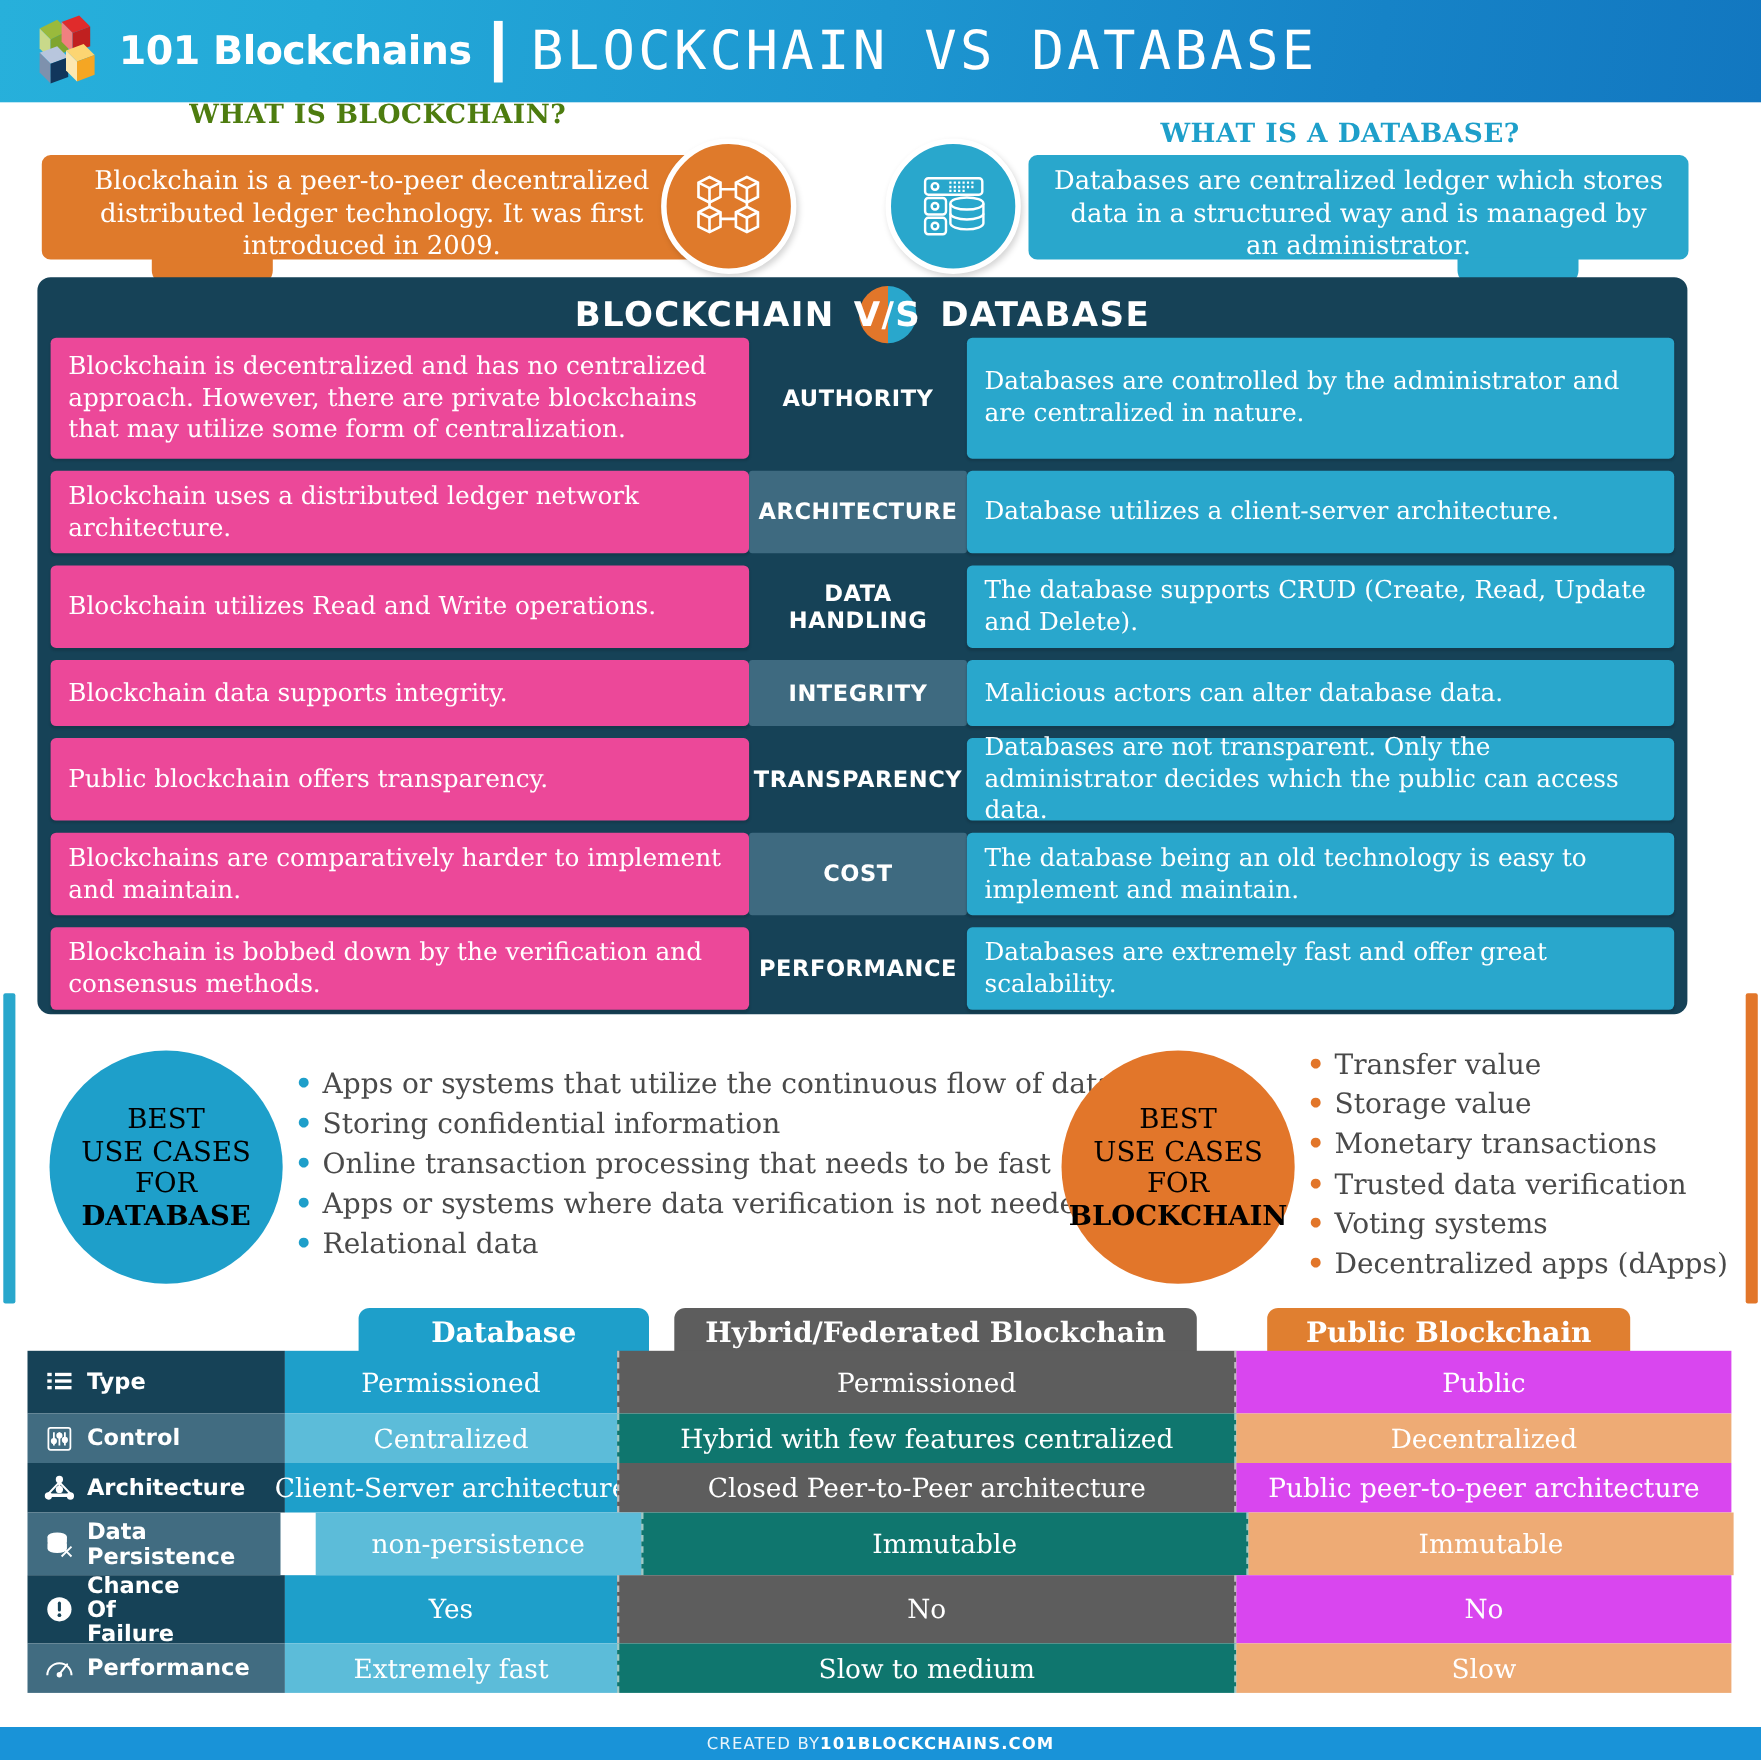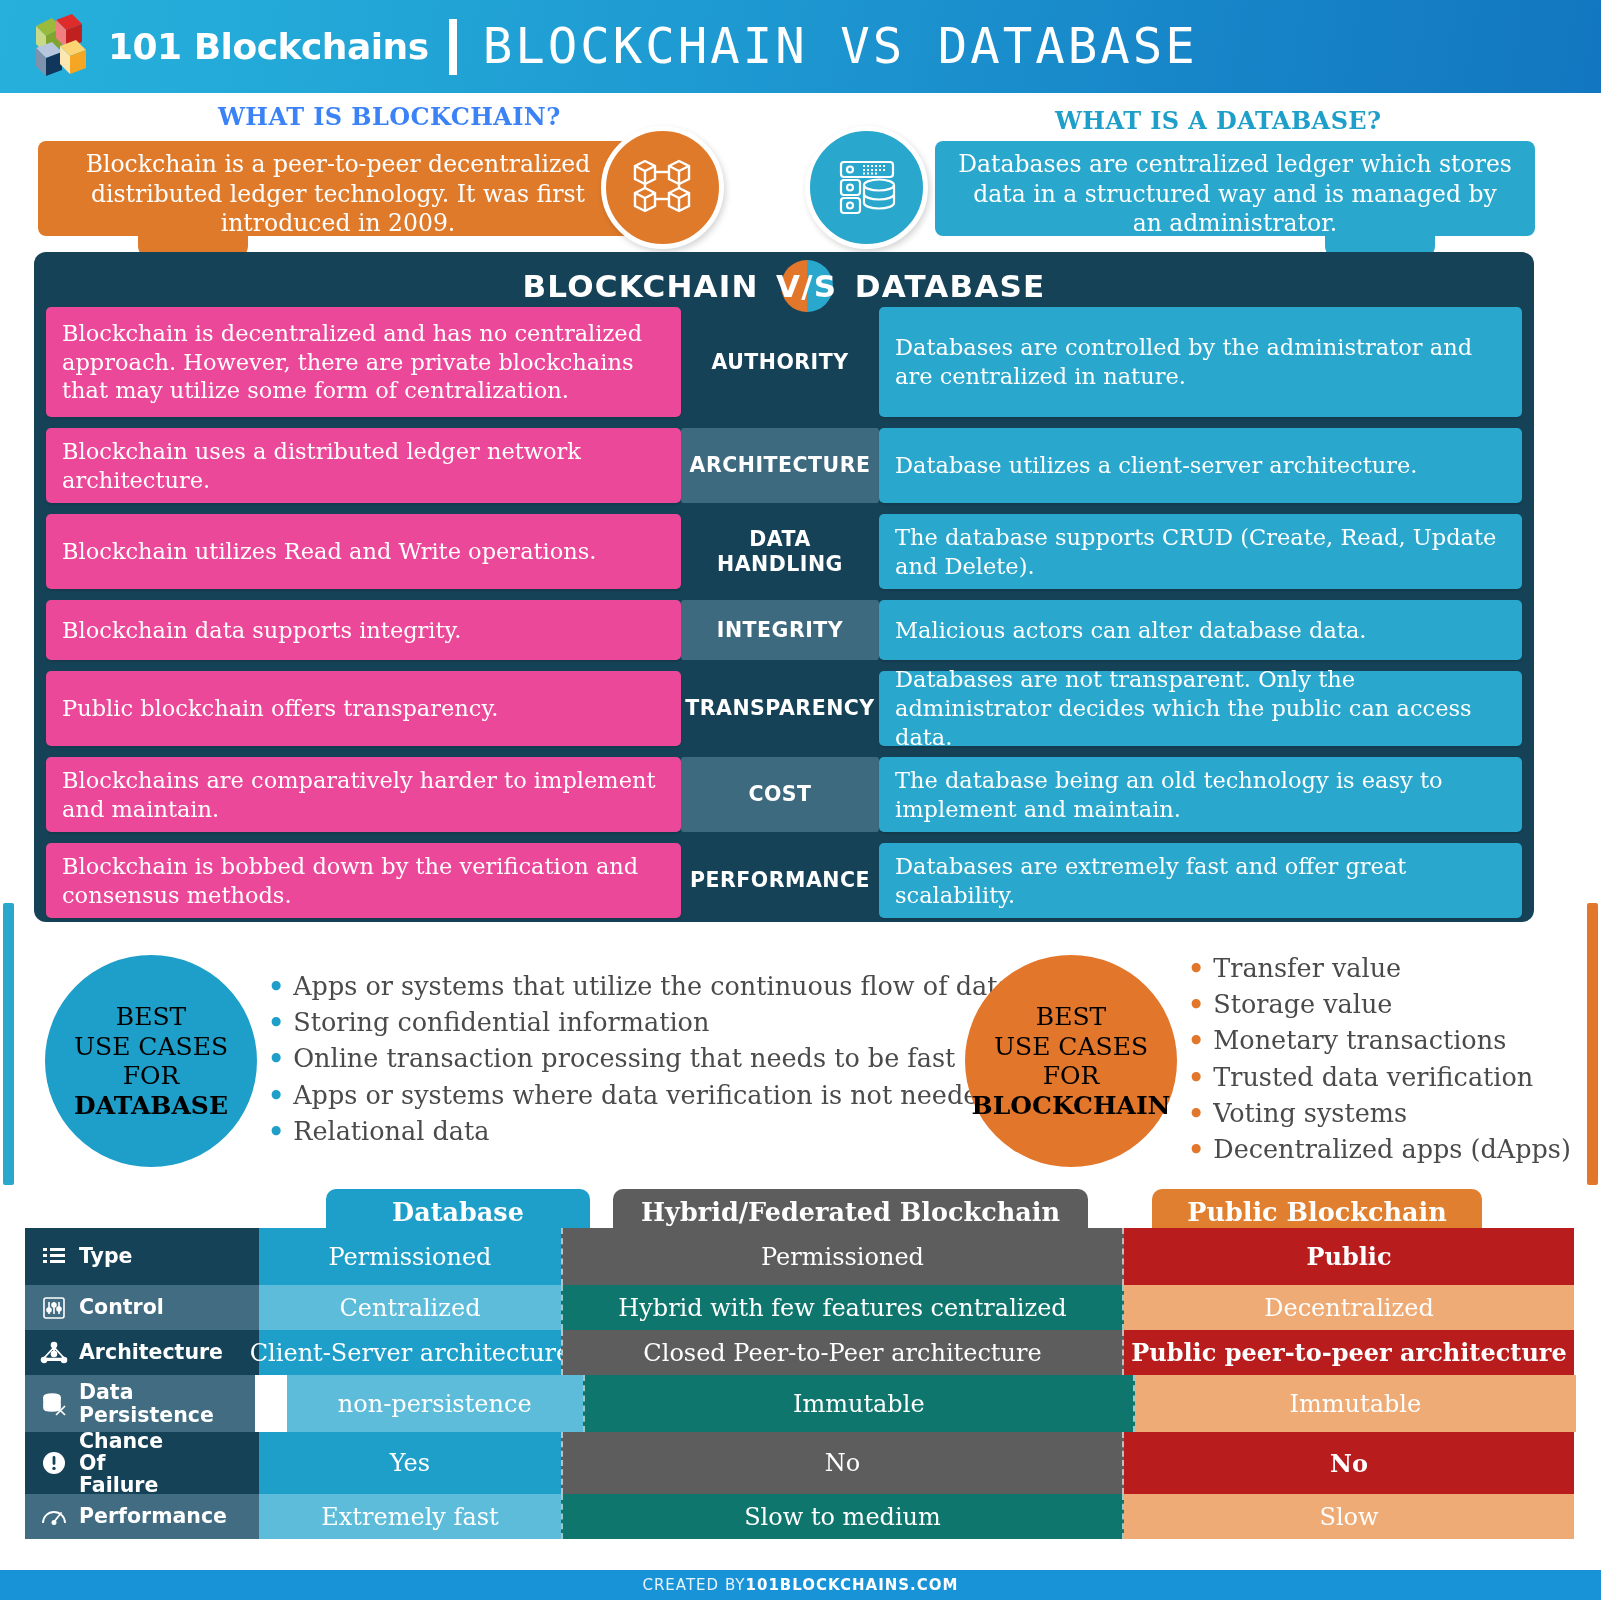--- a/index.html
+++ b/index.html
@@ -28,21 +28,21 @@
     font-family:"DejaVu Sans Mono", monospace;
     color:#fff; font-size:49px; letter-spacing:3px; font-weight:normal;
     white-space:nowrap;
   }
 
   
   .intro-label{
     position:absolute; font-family:"DejaVu Serif", serif; font-weight:bold;
     font-size:24px; letter-spacing:0.4px;
   }
-  #lbl-bc{ left:172px; top:102px; color:#3b82f6;margin-left:46px; }
+  #lbl-bc{ left:172px; top:89px; color:#4d7c0f; }
   #lbl-db{ left:1055px; top:106px; color:#1e9fca; }
 
   .intro-box{
     position:absolute; top:141px; height:95px;
     color:#fff; font-size:23.5px; line-height:1.26;
     text-align:center; padding:9px 20px;
     font-family:"DejaVu Serif", serif;
   }
   #intro-bc{
     left:38px; width:600px; background:#df7a2b;
@@ -168,21 +168,21 @@
     color:#fff; font-family:"DejaVu Serif", serif; font-size:24px;
     text-align:center; white-space:nowrap;
   }
   .c-db{ width:302px; }
   .c-hy{ width:563px; border-left:2px dashed rgba(255,255,255,.6); border-right:2px dashed rgba(255,255,255,.6);}
   .c-pb{ width:450px; }
 
   .bt-tr.odd .bt-label{ background:#164257; }
   .bt-tr.odd .c-db{ background:#1e9fca; }
   .bt-tr.odd .c-hy{ background:#5d5d5d; }
-  .bt-tr.odd .c-pb{ background:#b91c1c;font-weight:bold; }
+  .bt-tr.odd .c-pb{ background:#d946ef; }
   .bt-tr.even .bt-label{ background:#416c81; }
   .bt-tr.even .c-db{ background:#5cbcd9; }
   .bt-tr.even .c-hy{ background:#0f766e; }
   .bt-tr.even .c-pb{ background:#eeab75; }
 
   .bt-icon{ width:30px; height:30px; flex:0 0 auto; display:flex; align-items:center; justify-content:center; }
 
   
   .footer{
     position:absolute; left:0; top:1570px; width:1601px; height:30px;

